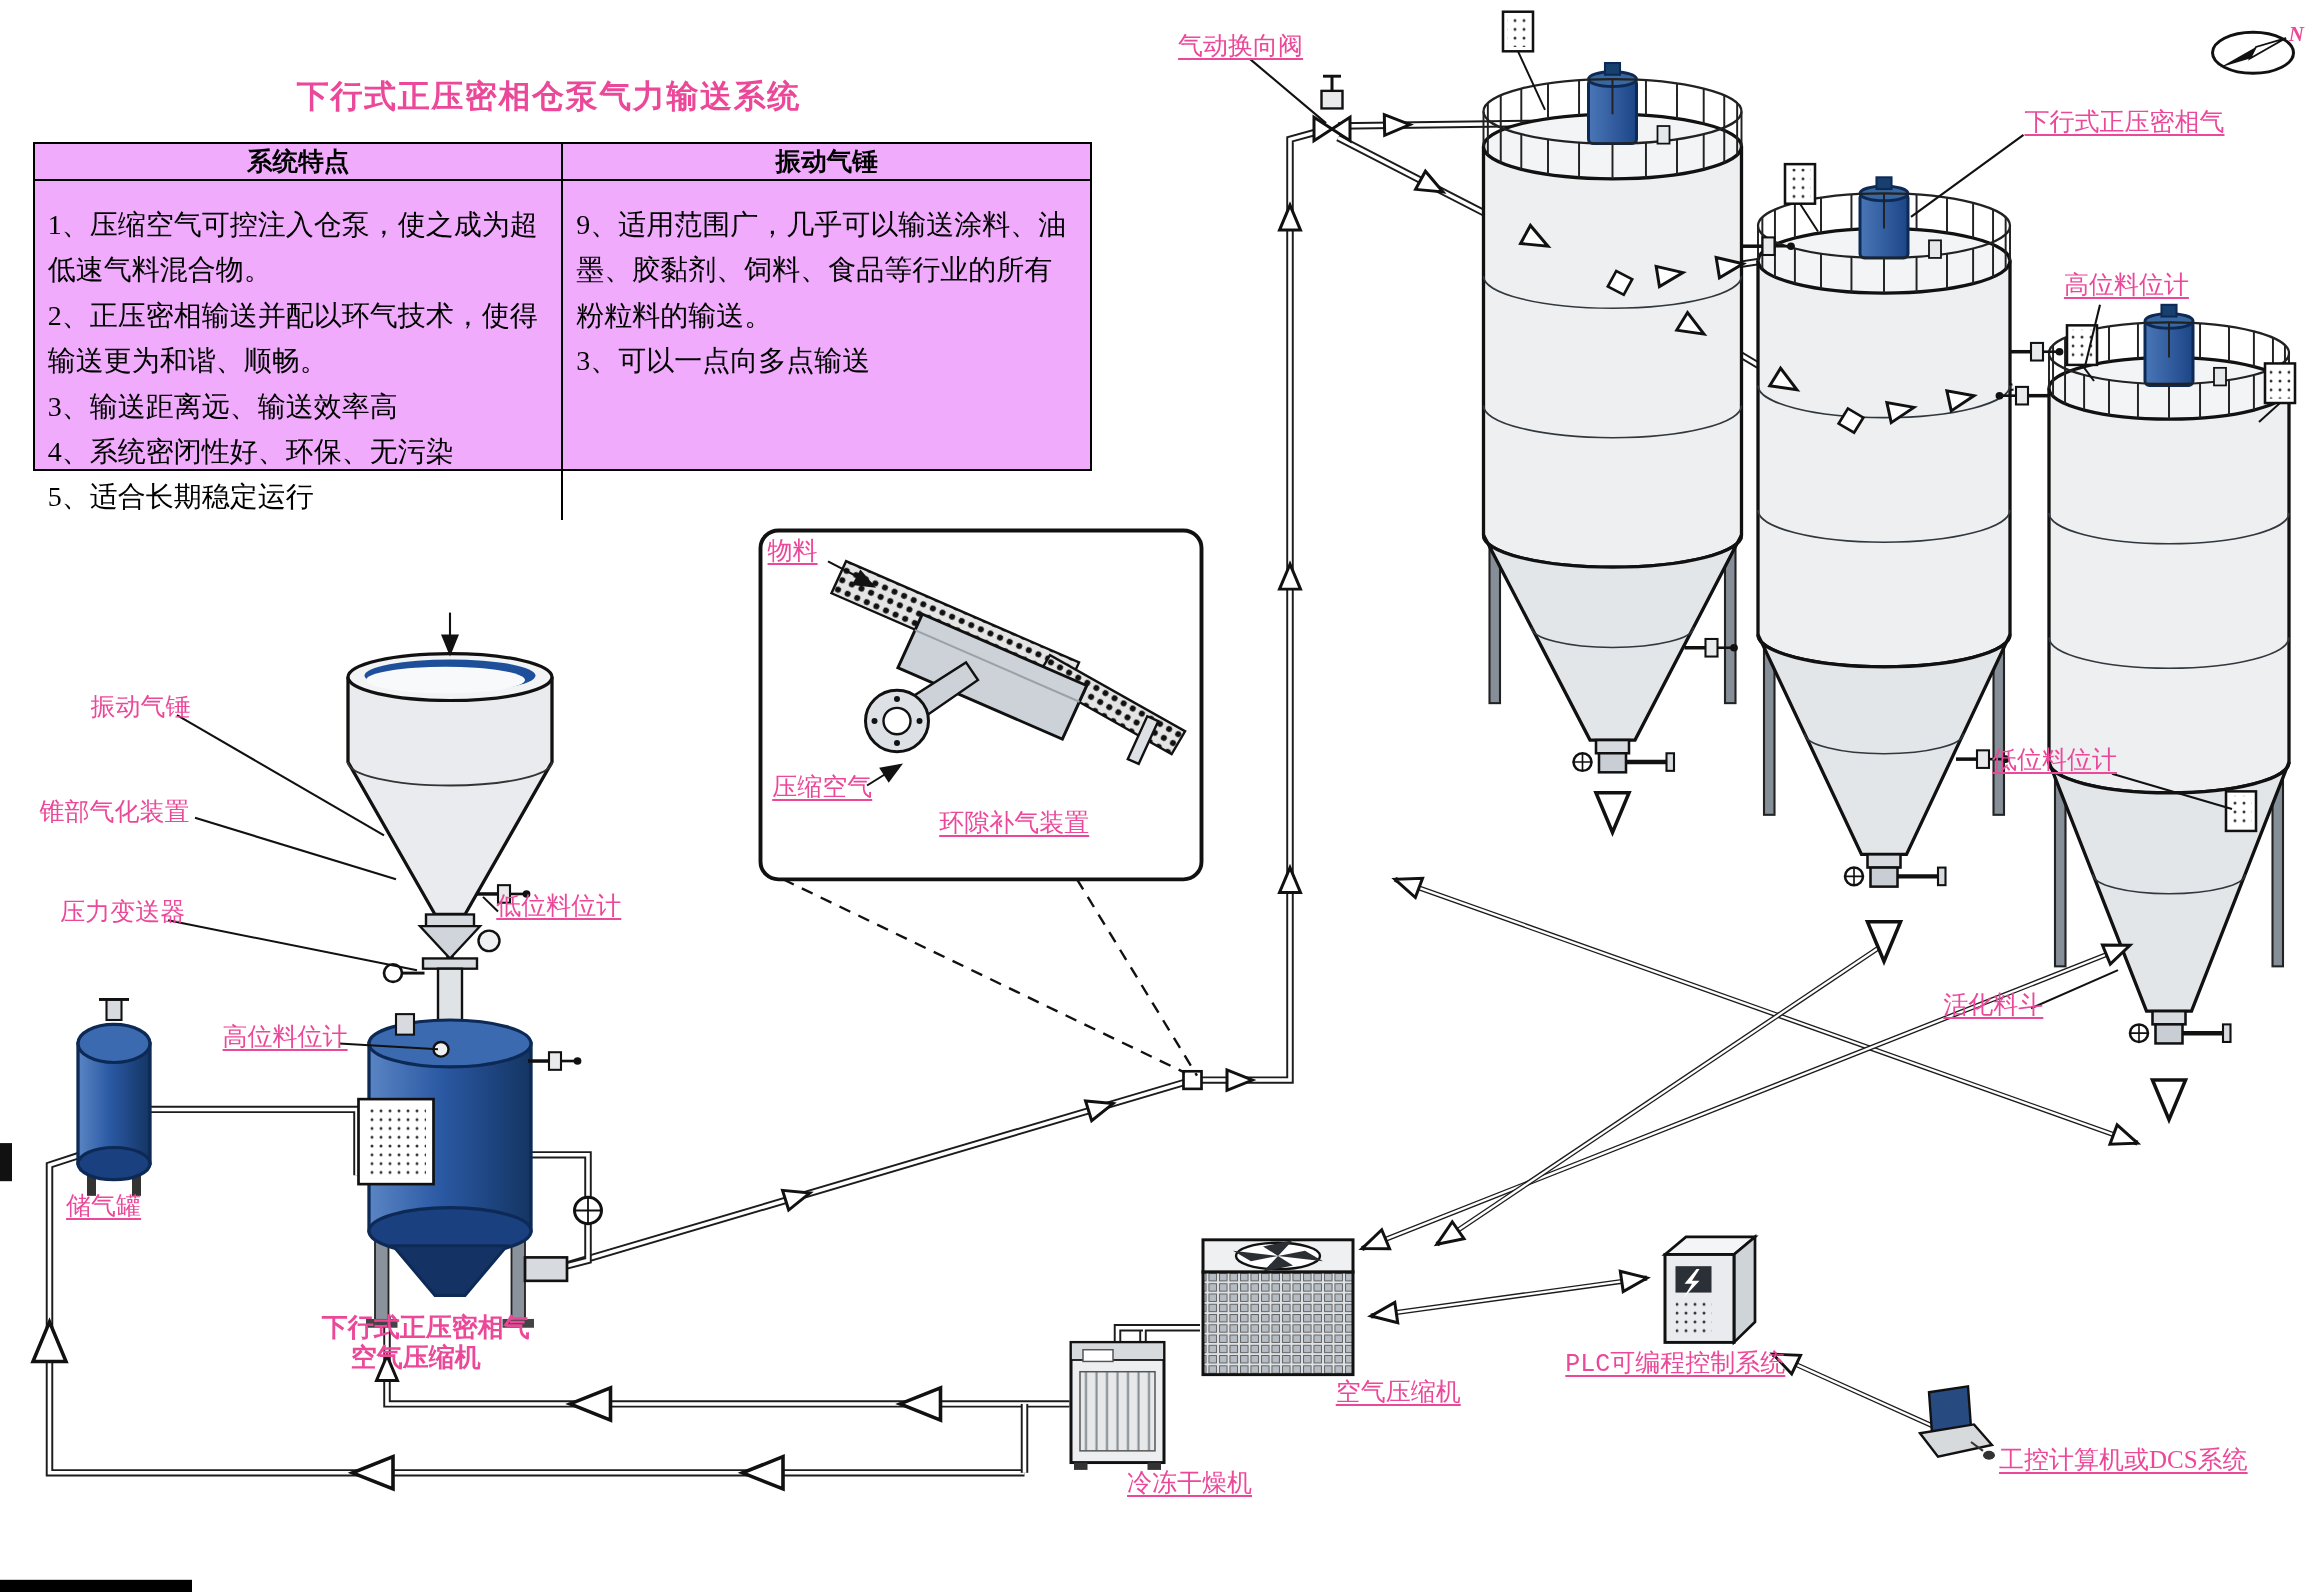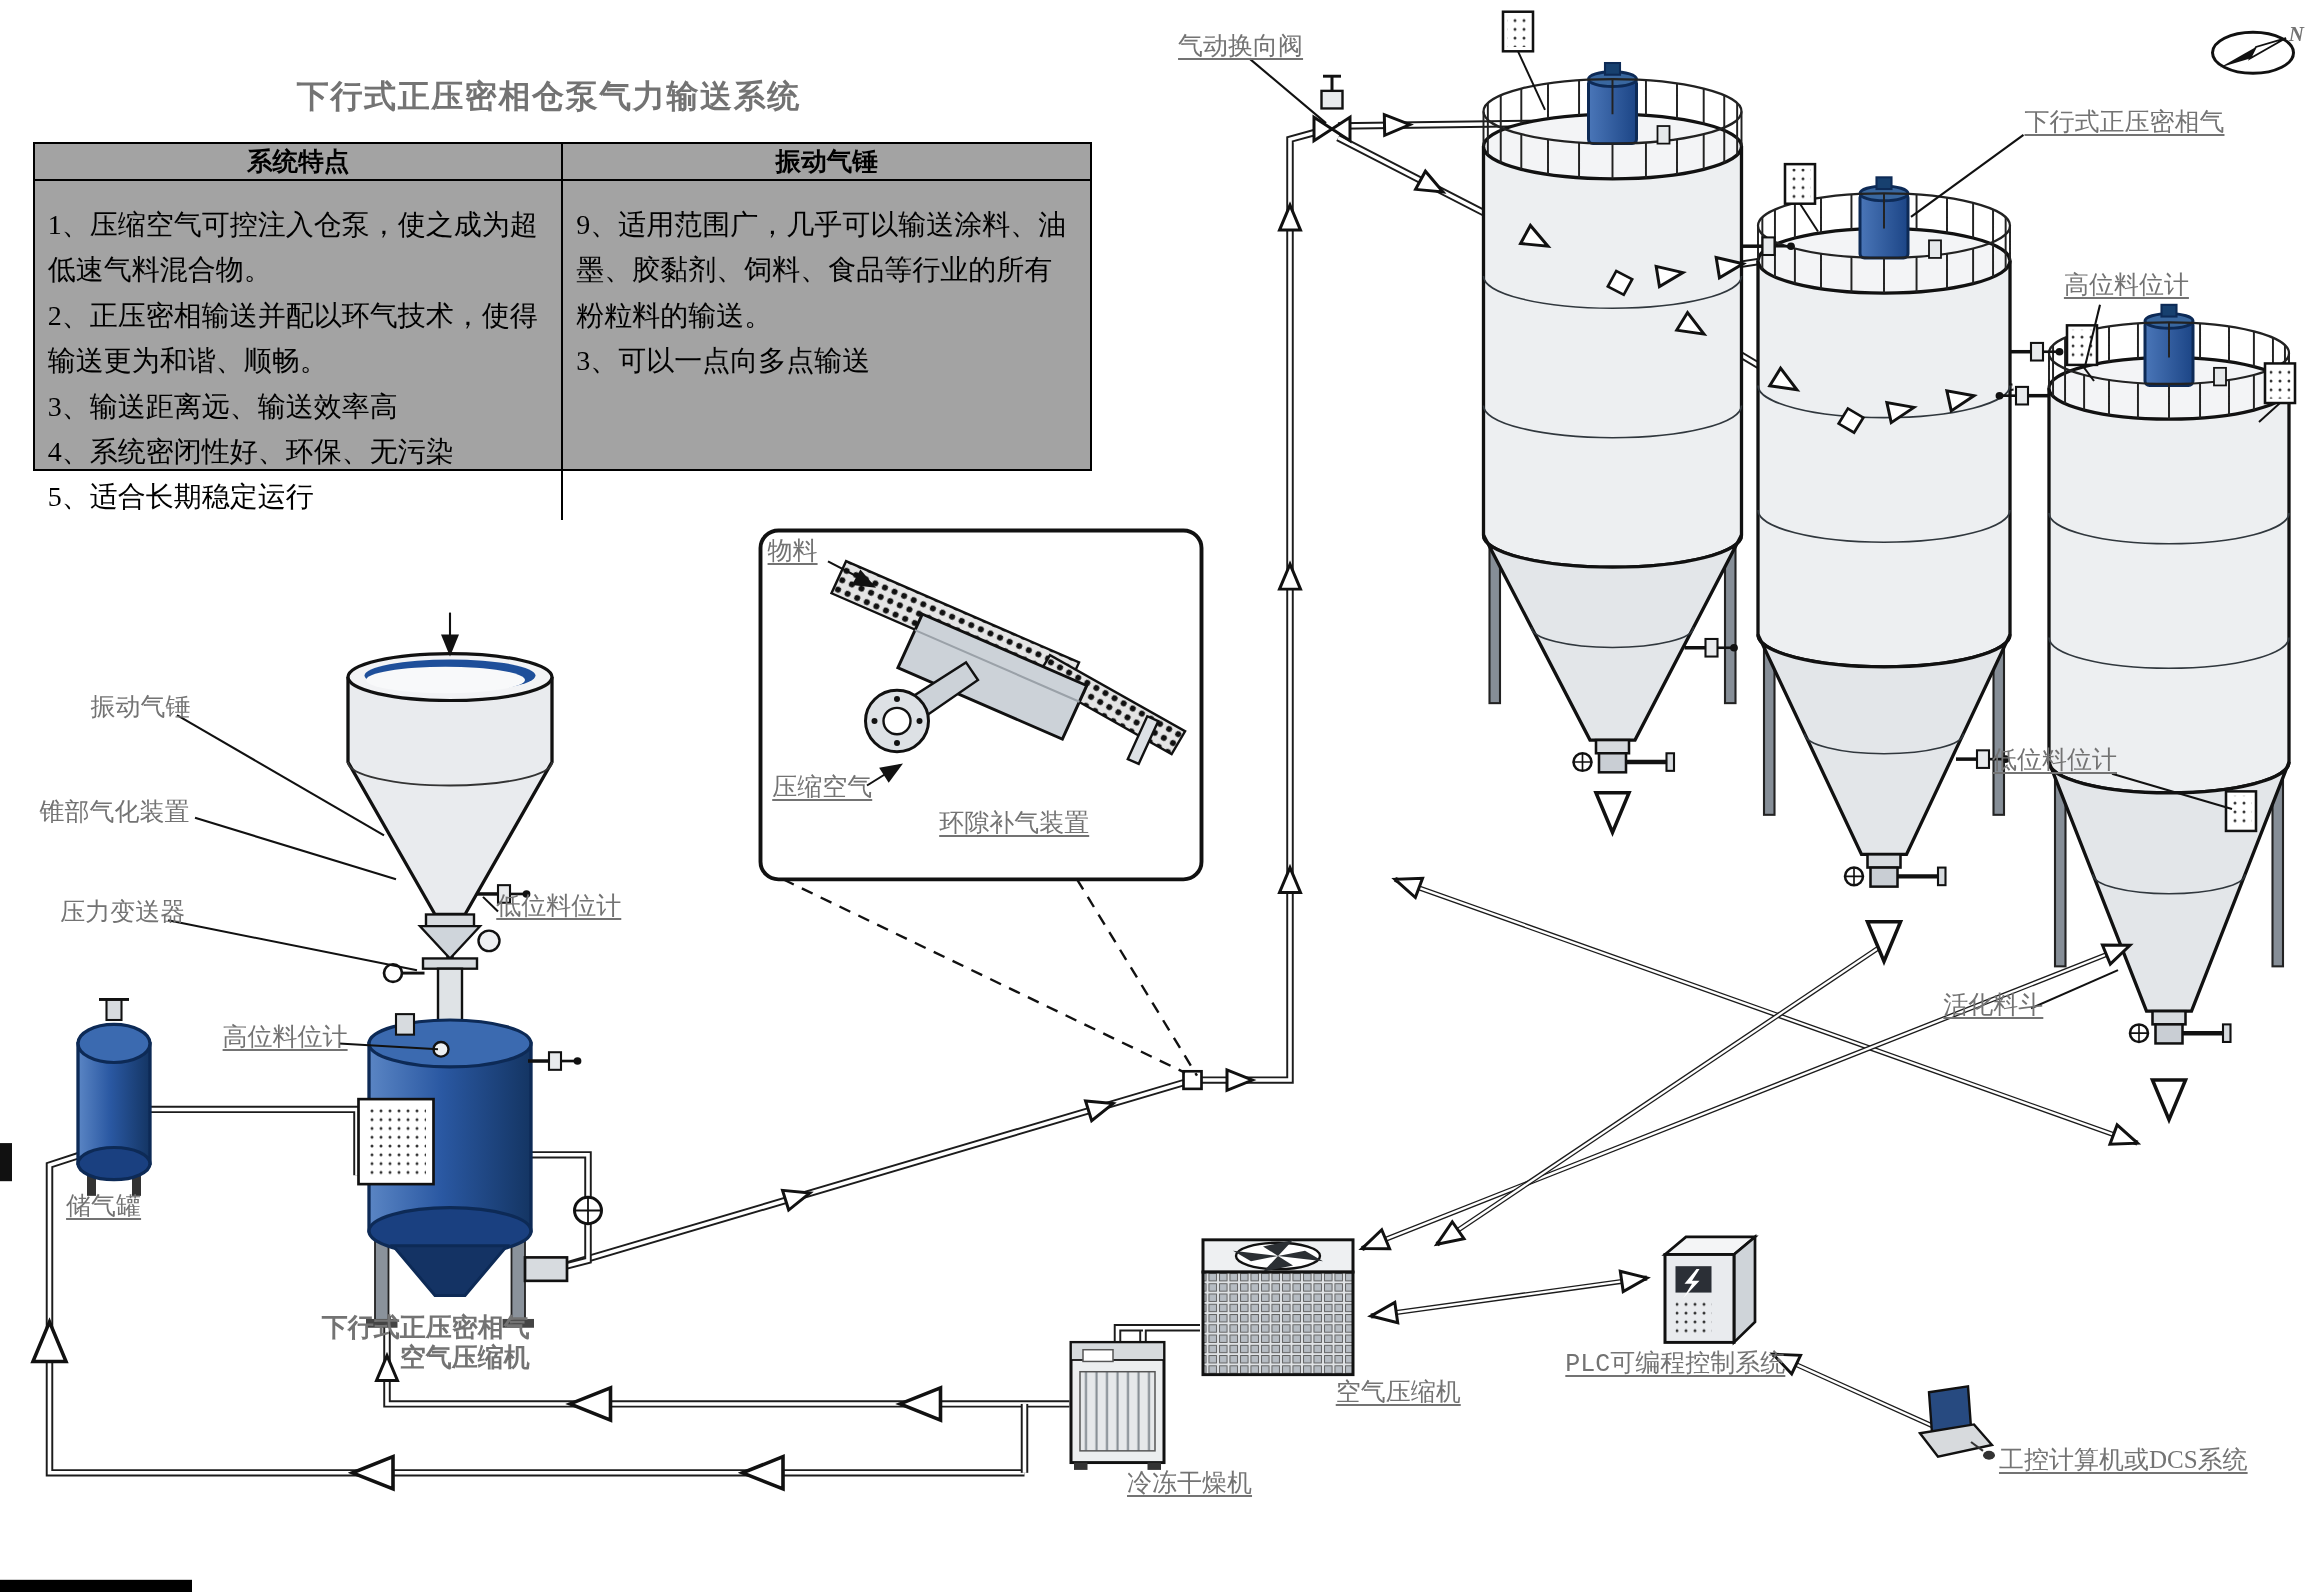--- a/index.html
+++ b/index.html
@@ -1,34 +1,34 @@
 <!DOCTYPE html>
 <html style="font-size:12.8px"><head>
 <meta charset="utf-8">
 <style>
   html,body{margin:0;padding:0;background:#fff;}
   #stage{position:relative;width:2319px;height:1593px;background:#fff;overflow:hidden;
          font-family:"Liberation Serif","DejaVu Serif",serif;}
   #scene{position:absolute;inset:0;width:100%;height:100%;}
-  .lbl{position:absolute;font-size:25px;color:#737373;white-space:nowrap;line-height:1.15;text-align:right;}
+  .lbl{position:absolute;font-size:25px;color:#ec4899;white-space:nowrap;line-height:1.15;}
   .u{text-decoration:underline;text-underline-offset:4px;text-decoration-thickness:1.6px;}
   .title{font-size:32px;font-weight:600;letter-spacing:1.6px;}
   .pump-lb{font-size:26px;font-weight:600;}
   .pump-lb div:nth-child(2){padding-left:29px;}
   .nmark{font-size:21px;font-style:italic;font-weight:700;}
   
   .pipe{stroke:#1c1c1c;stroke-width:5;fill:none;}
   .pipeI{stroke:#fff;stroke-width:2.4;fill:none;}
   .sig{stroke:#1c1c1c;stroke-width:3.4;fill:none;}
   .sigI{stroke:#fff;stroke-width:1.6;fill:none;}
   .thin{stroke:#111;stroke-width:1.4;fill:none;}
   .dash{stroke:#111;stroke-width:1.6;fill:none;stroke-dasharray:8 6;}
   
   #spec-table{position:absolute;left:1.42%;top:8.92%;width:45.5%;height:20.4%;
-    border:2.4px solid #000;display:flex;flex-direction:column;background:#a3a3a3;}
+    border:2.4px solid #000;display:flex;flex-direction:column;background:#f0abfc;}
   #spec-table .hd{display:flex;height:72px;border-bottom:2.4px solid #000;}
   #spec-table .hd div{width:50%;display:flex;align-items:center;justify-content:center;
     font-size:25.6px;font-weight:600;}
   #spec-table .hd div:first-child{border-right:2.4px solid #000;}
   #spec-table .bd{display:flex;flex:1;}
   #spec-table .bd .col{width:50%;padding:21px 16px 0 12.8px;font-size:28px;line-height:1.62;}
   #spec-table .bd .col:first-child{border-right:2.4px solid #000;}
 </style>
 </head>
 <body>

